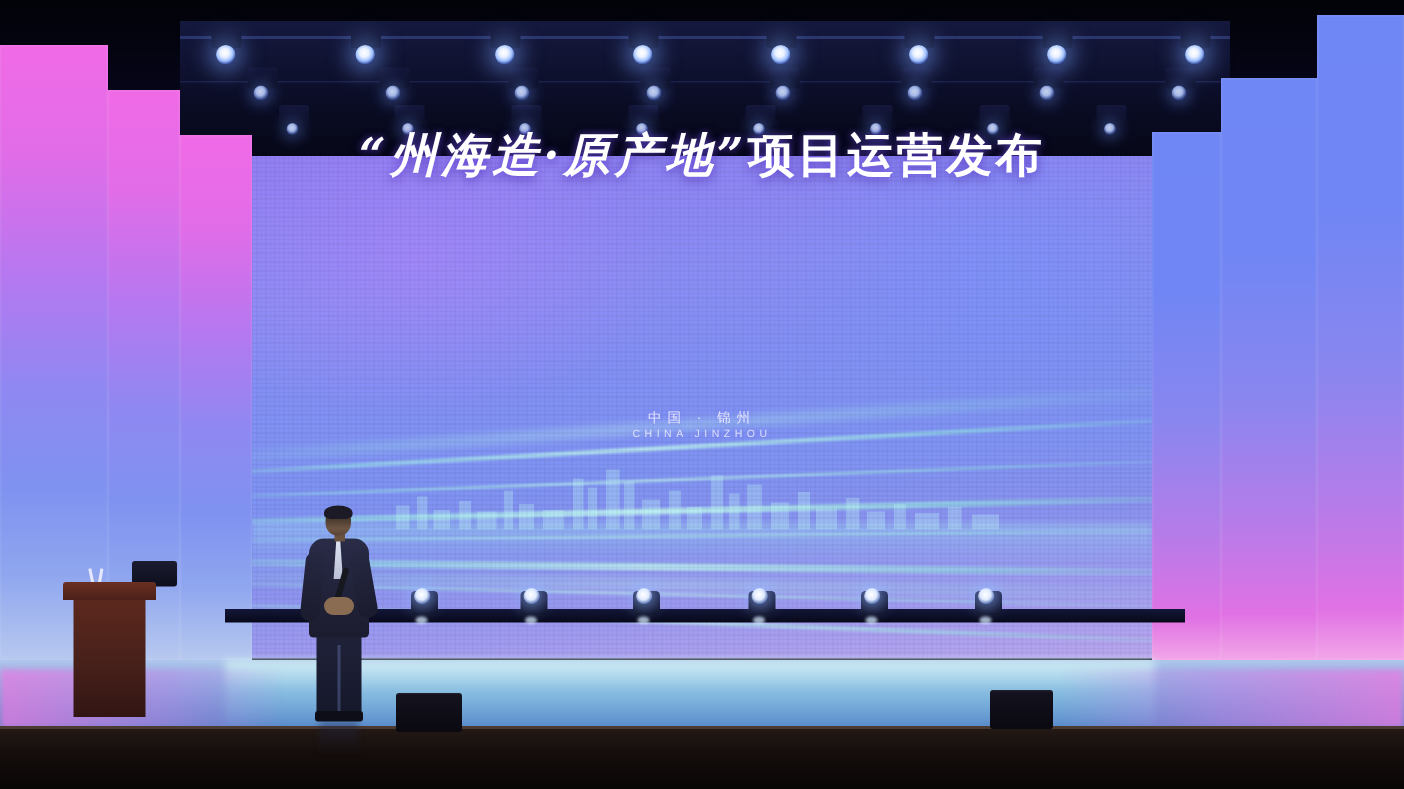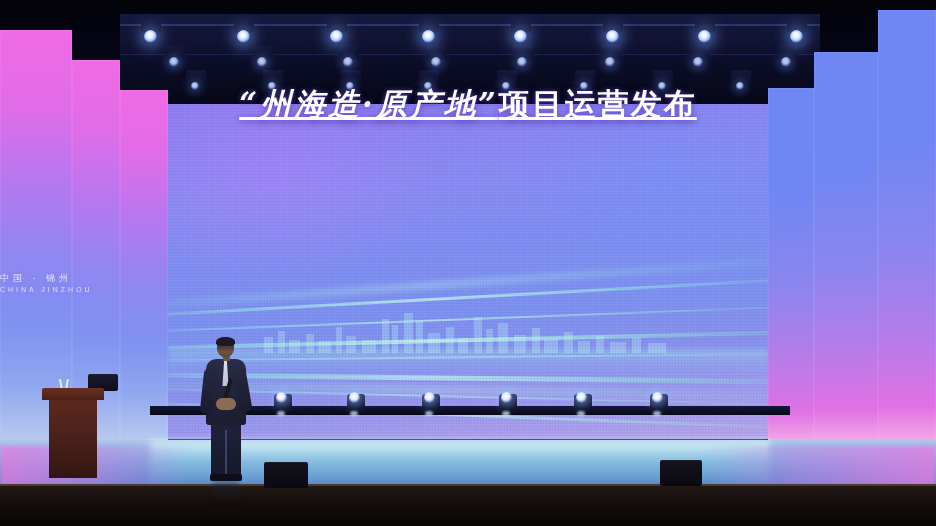--- a/index.html
+++ b/index.html
@@ -168,21 +168,20 @@
     pointer-events: none;
   }
   .title-line {
     color: #ffffff;
     font-weight: 700;
     letter-spacing: 2px;
     text-shadow:
       0 0 5px rgba(120,90,255,0.55),
       0 2px 7px rgba(60,30,140,0.55);
     white-space: nowrap;
-    text-decoration: underline;
   }
   .title-line.one {
     font-size: 31px;
     line-height: 44px;
   }
   .title-line.two {
     font-size: 31px;
     line-height: 44px;
     margin-top: 8px;
   }
@@ -190,20 +189,21 @@
     font-family: "DejaVu Serif", serif;
     font-style: italic;
     font-weight: 700;
     letter-spacing: 3px;
   }
 
   .venue-mark {
     position: absolute;
     left: 0; right: 0;
     top: 272px;
+    text-align: center;
     z-index: 8;
     pointer-events: none;
   }
   .venue-cn {
     color: rgba(255,255,255,0.80);
     font-size: 9px;
     letter-spacing: 4px;
     text-shadow: 0 0 4px rgba(120,110,255,0.7);
   }
   .venue-en {

